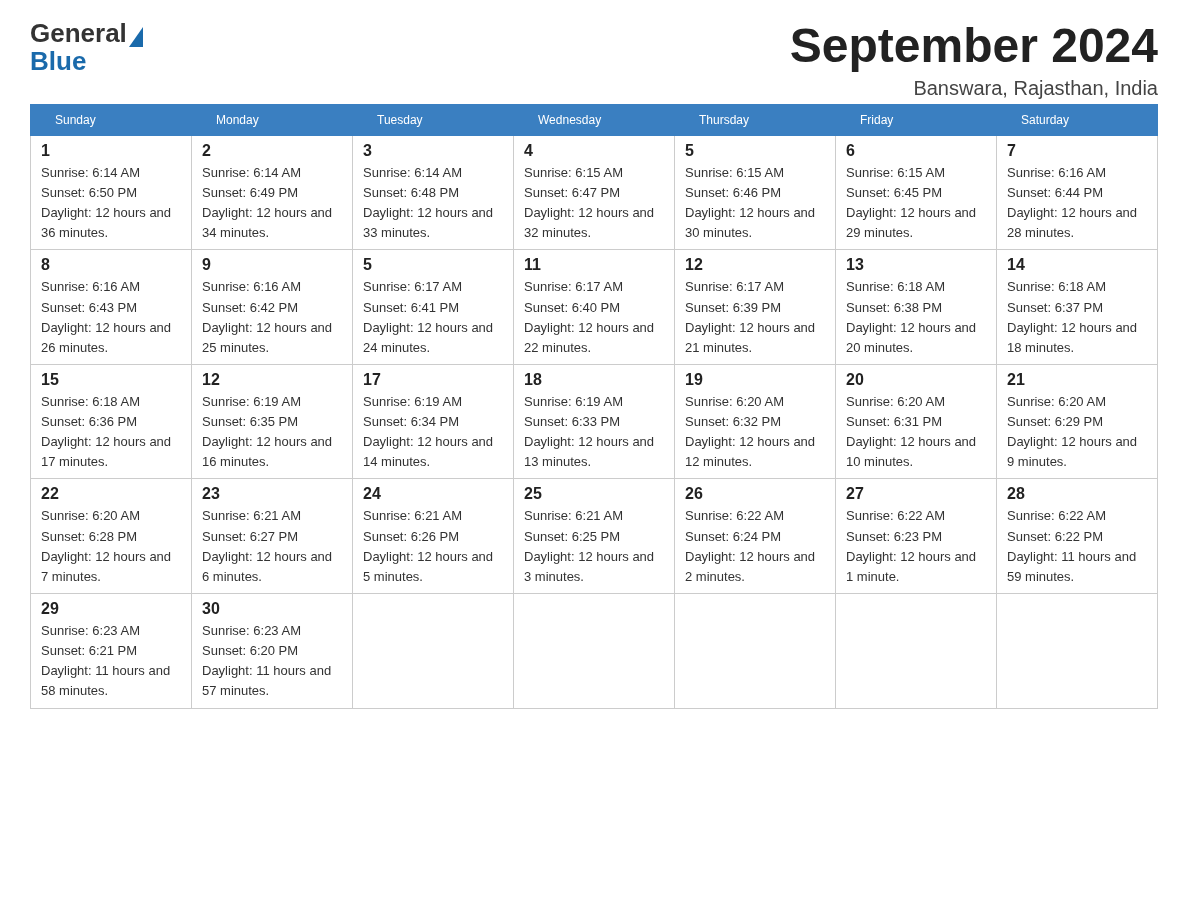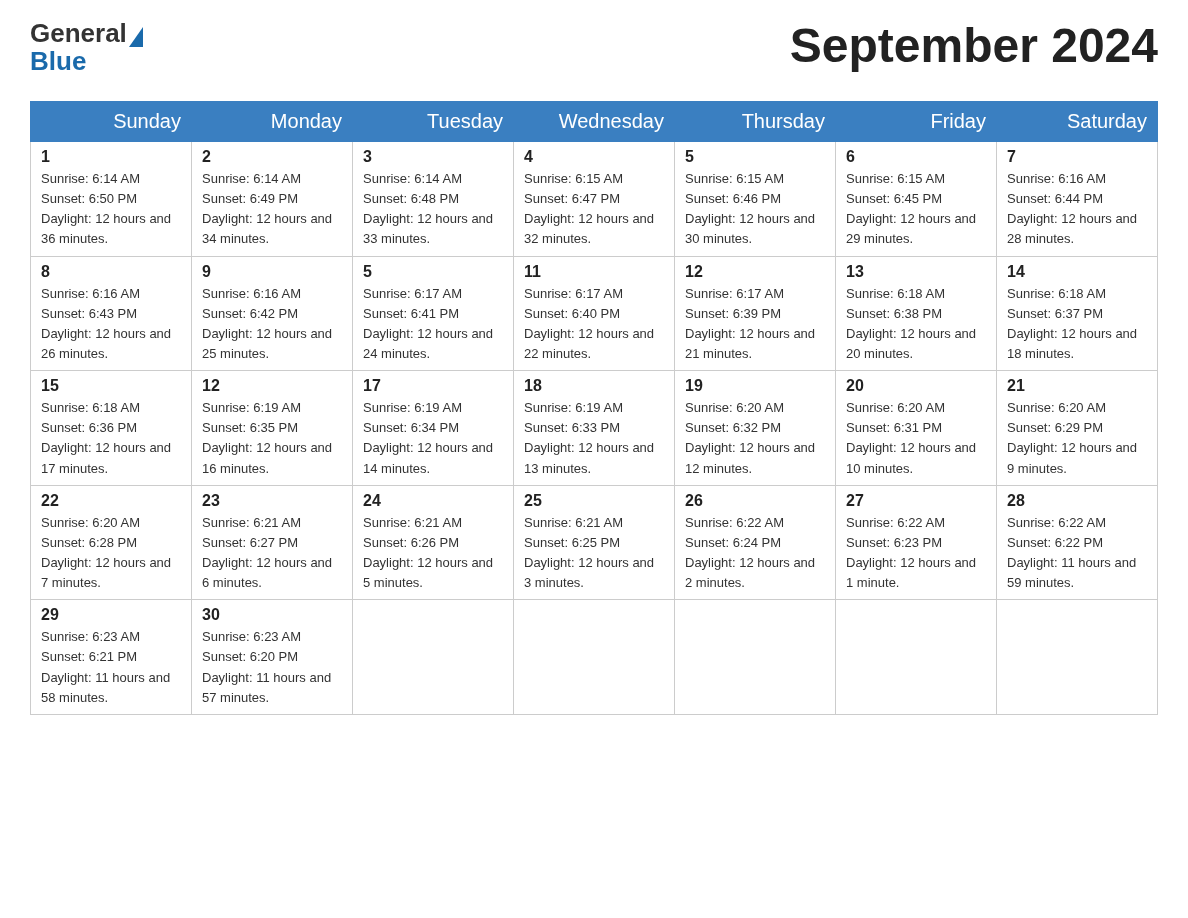--- a/index.html
+++ b/index.html
@@ -8,21 +8,21 @@
       background: #fff;
       color: #222;
       width: 1188px;
       min-height: 918px;
       padding: 20px 30px;
     }
     .header-area {
       display: flex;
       justify-content: space-between;
       align-items: flex-start;
-      margin-bottom: 24px;
+      margin-bottom: 4px;
     }
     .logo-area {
       display: flex;
       flex-direction: column;
       align-items: flex-start;
     }
     .logo-text {
       display: flex;
       align-items: center;
       font-size: 26px;
@@ -61,24 +61,24 @@
       margin-top: 4px;
     }
     .calendar-table {
       width: 100%;
       border-collapse: collapse;
       border: 1.5px solid #3a7fc1;
     }
     .calendar-table th {
       background-color: #3a7fc1;
       color: #fff;
-      font-size: 20px;
+      font-size: 12px;
       font-weight: normal;
-      padding: 8px 10px;
-      text-align: right;
+      padding: 8px 24px;
+      text-align: left;
       border: 1px solid #3a7fc1;
     }
     .calendar-table td {
       vertical-align: top;
       padding: 6px 10px;
       border: 1px solid #ccc;
       font-size: 13px;
       width: 14.28%;
       height: 110px;
       background: #fff;
@@ -111,20 +111,21 @@
     <div class="logo-text">
       <span class="logo-general">General</span>
       <span class="logo-icon"></span>
     </div>
     <div>
       <span class="logo-blue">Blue</span>
     </div>
   </div>
   <div class="title-area">
     <div class="month-year">September 2024</div>
+    <div class="location">Banswara, Rajasthan, India</div>
   </div>
 </div>
 
 <table class="calendar-table">
   <thead>
     <tr>
 
     <th>Sunday</th>
         <th>Monday</th>
         <th>Tuesday</th>

